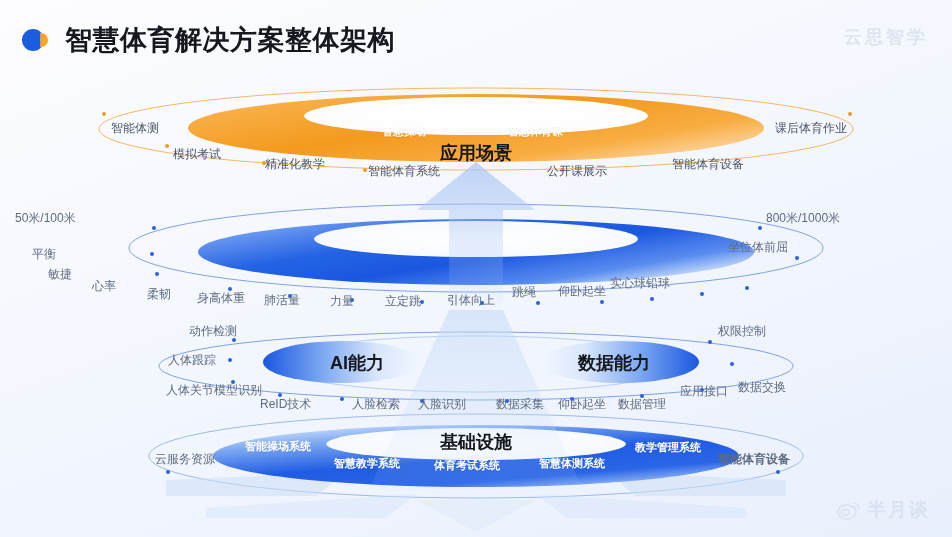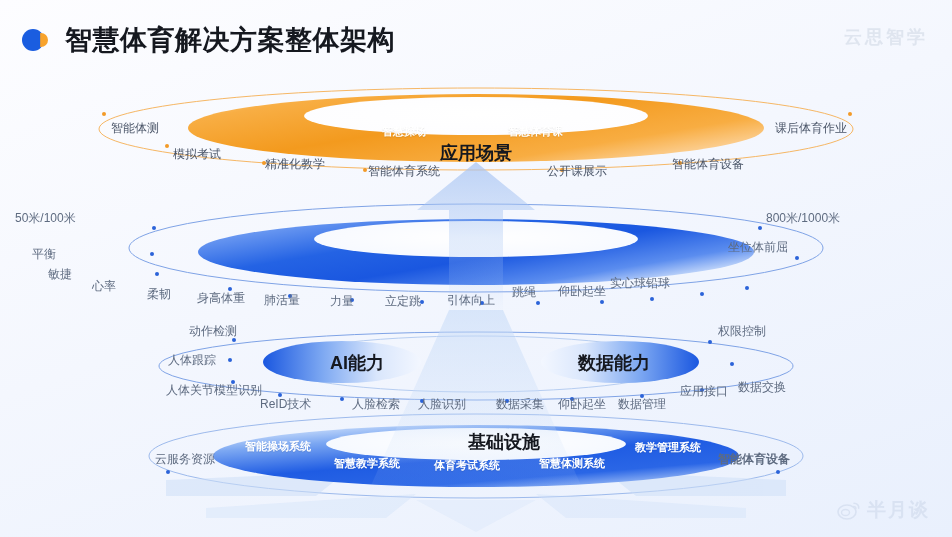--- a/index.html
+++ b/index.html
@@ -314,21 +314,21 @@
         </linearGradient>
         <radialGradient id="baseHole" cx="0.5" cy="0.45" r="0.6">
           <stop offset="0%" stop-color="#ffffff"></stop>
           <stop offset="100%" stop-color="#f4f8ff"></stop>
         </radialGradient>
       </defs>
       <ellipse cx="265" cy="34" rx="263" ry="31" fill="url(#baseT)"></ellipse>
       <ellipse cx="265" cy="22" rx="150" ry="16" fill="url(#baseHole)"></ellipse>
     </svg>
 
-    <div class="heading" style="top:18px;margin-left:28px;">基础设施</div>
+    <div class="heading" style="top:18px;">基础设施</div>
 
     <div class="dot" style="left:166px;top:58px;"></div>
     <div class="tag" style="left:155px;top:39px;">云服务资源</div>
 
     <div class="dot" style="left:776px;top:58px;"></div>
     <div class="tag" style="left:718px;top:39px;font-weight:bold;">智能体育设备</div>
   </div>
 
 </div>
 

